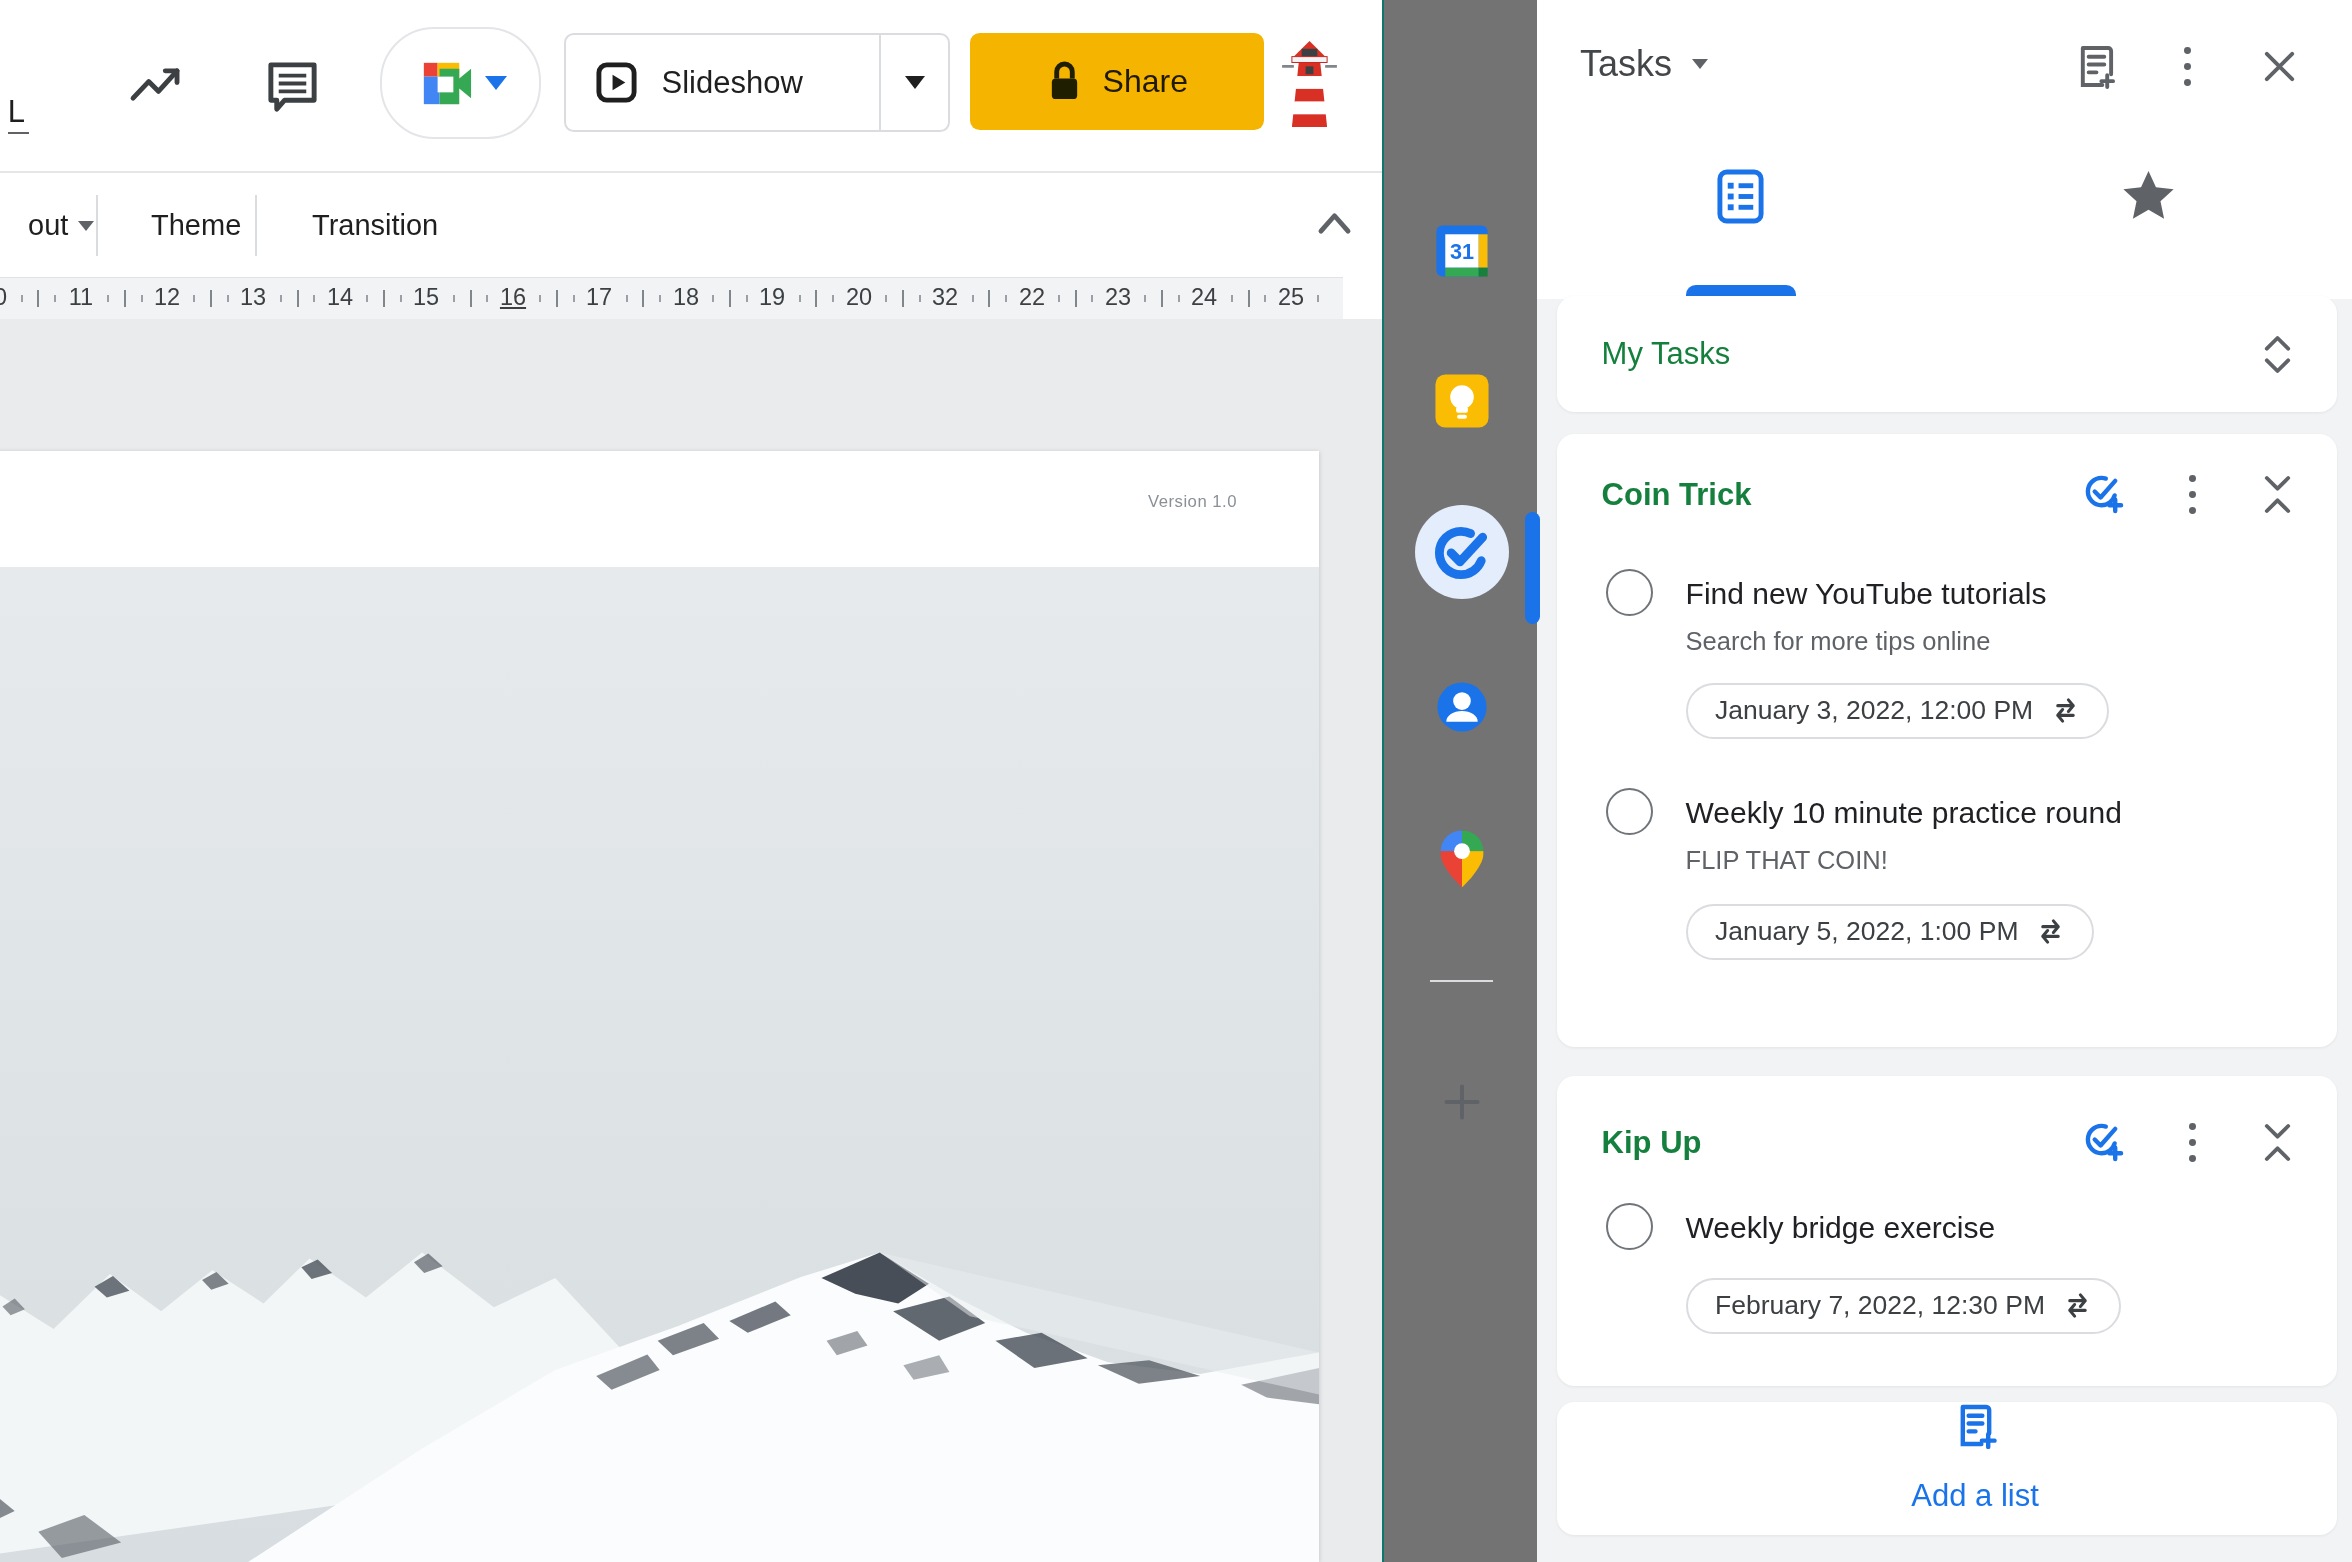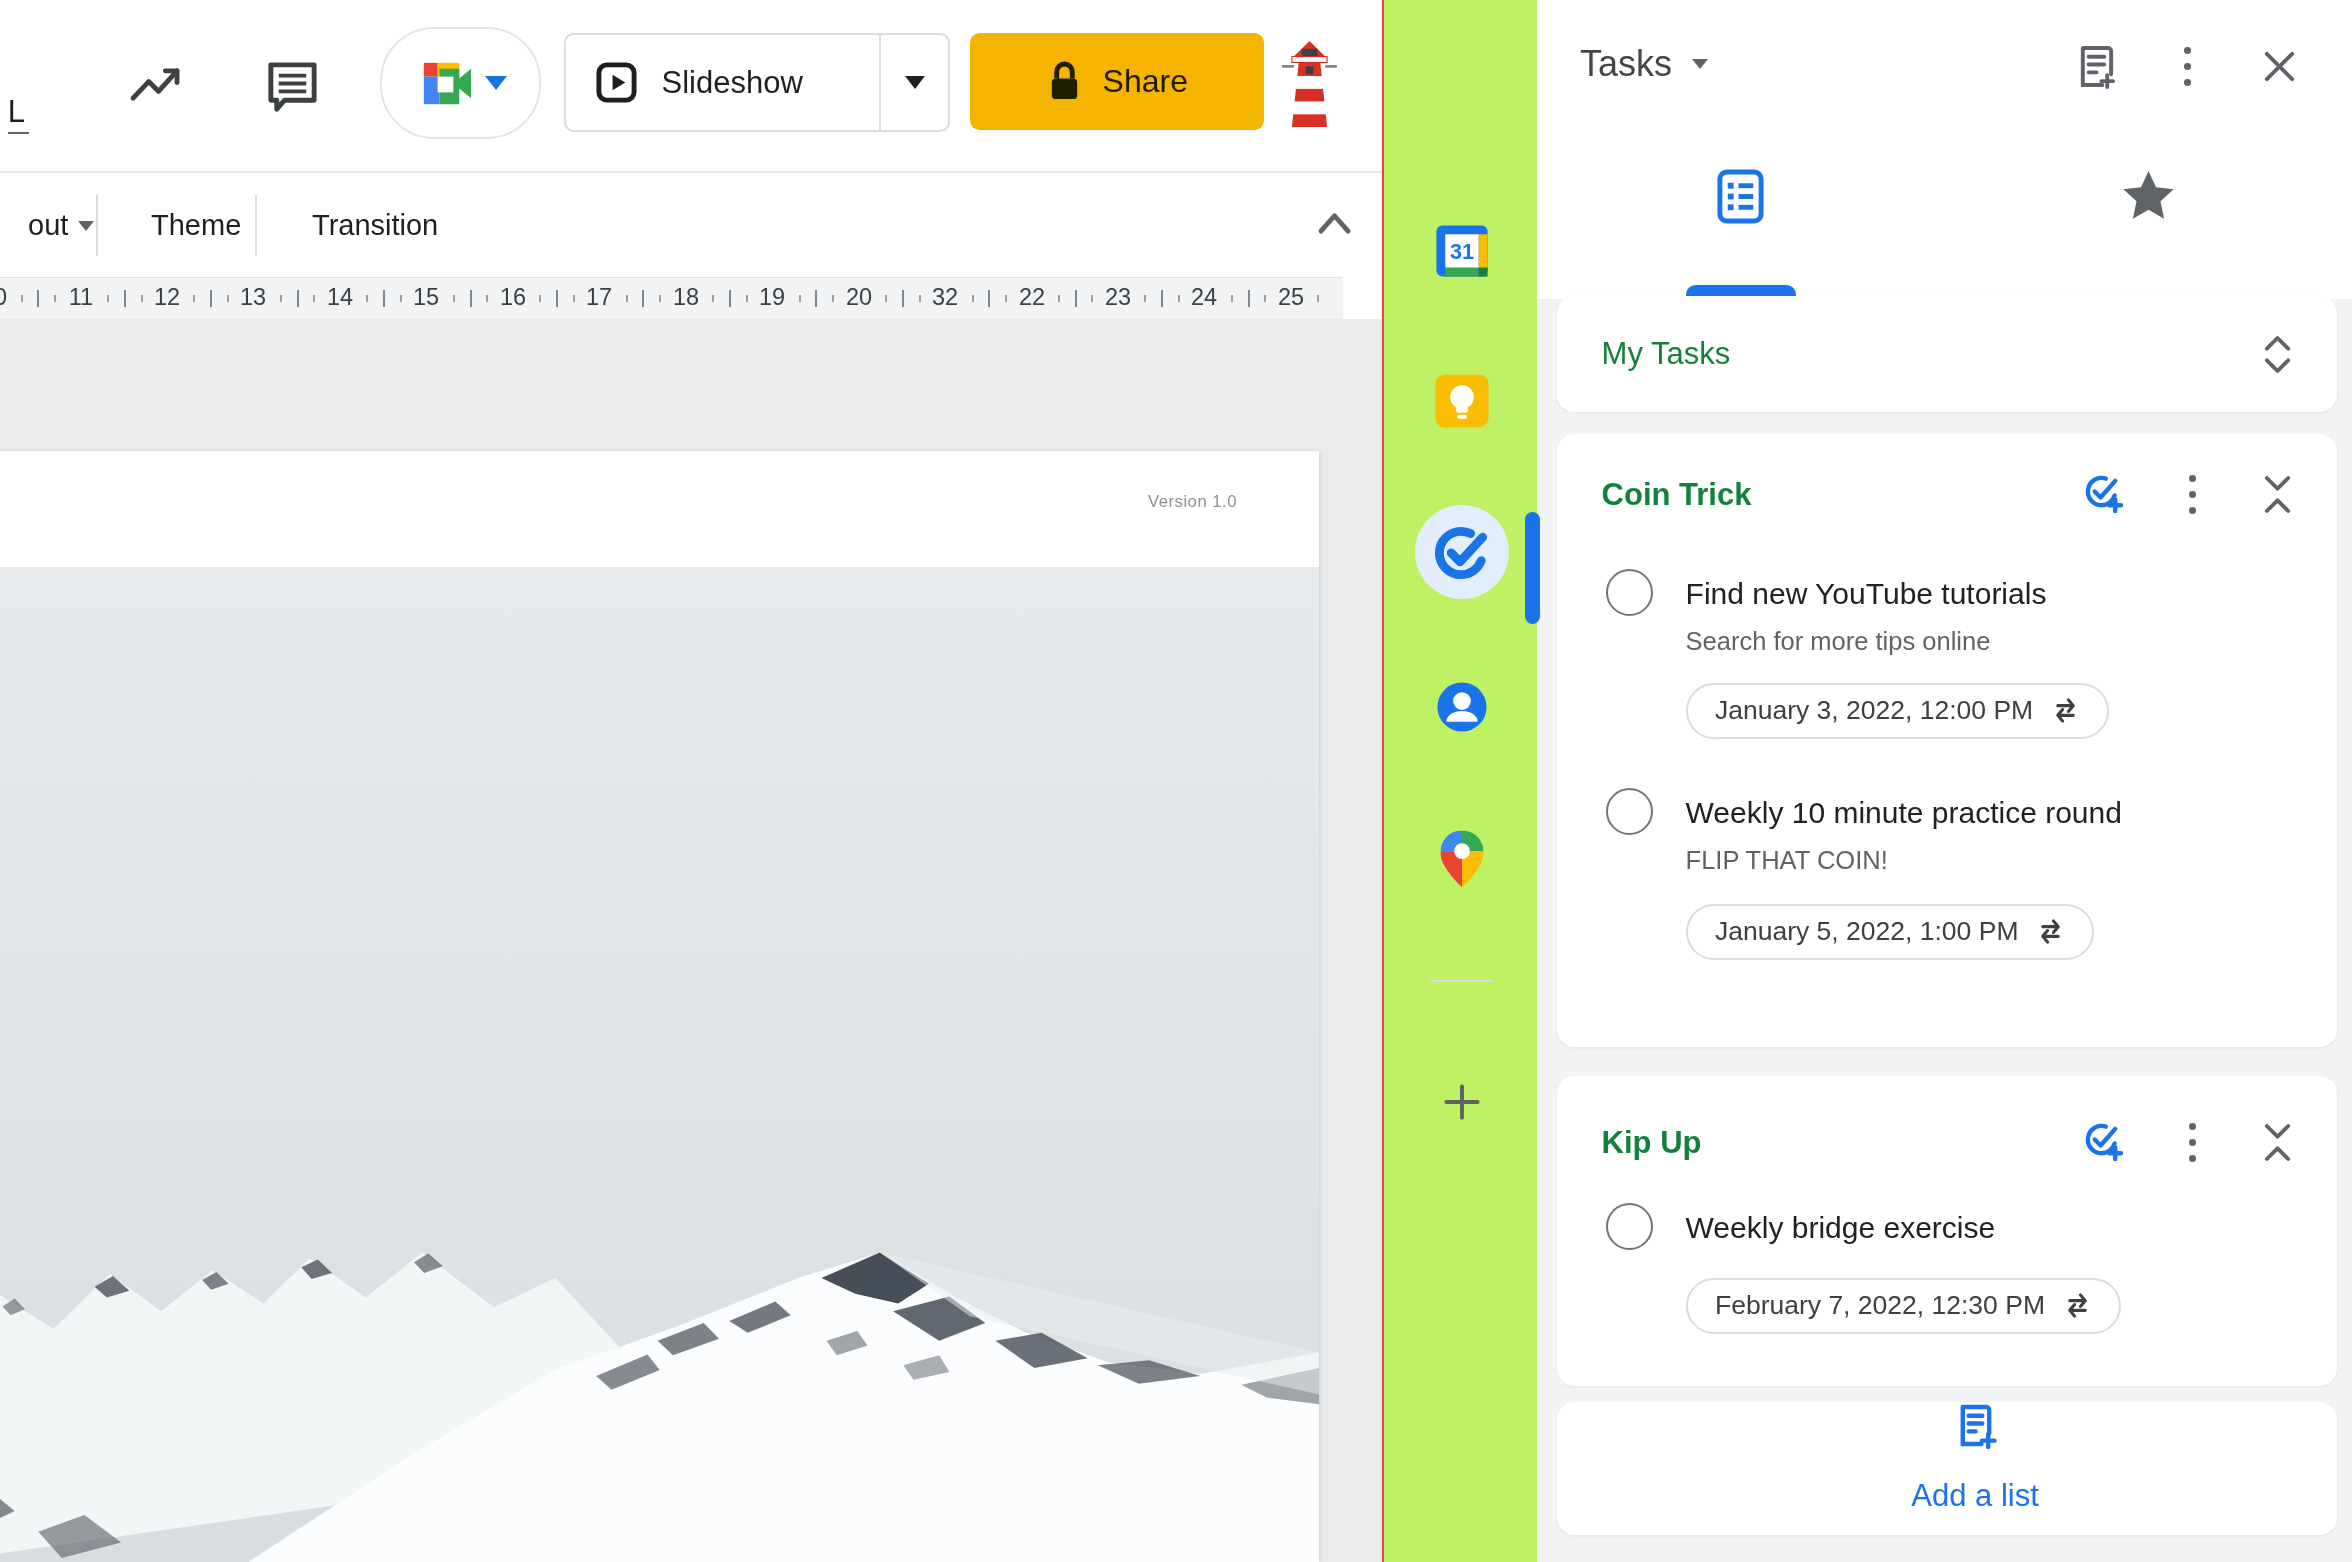--- a/index.html
+++ b/index.html
@@ -38,22 +38,22 @@
   .rtick.dot{height:6.9px;top:16.7px;}
   .rtick.mid{height:17.6px;top:11.8px;background:#80868b;}
 
   .canvas{left:0;top:319px;width:1382px;height:1244px;background:#e9ebed;}
   .page{position:absolute;left:-59px;top:132px;width:1378px;height:1111px;background:#fff;
         box-shadow:0 1px 4.9px rgba(0,0,0,.18);}
   .version{position:absolute;right:82px;top:41px;font-size:16.7px;color:#8a9096;letter-spacing:0.5px;}
   .photo{position:absolute;left:0;right:0;top:116px;bottom:0;}
 
   
-  .side-strip{left:1382px;top:0;width:155px;height:1562px;background:#bef264;
-              border-left:2px solid #ef4444;border-right:2px solid #e4e6e8;}
+  .side-strip{left:1382px;top:0;width:155px;height:1562px;background:#737373;
+              border-left:2px solid #0f766e;border-right:2px solid #e4e6e8;}
   .strip-item{position:absolute;left:50%;transform:translate(-50%,-50%);display:flex;align-items:center;justify-content:center;cursor:pointer;}
   .halo{position:absolute;left:50%;top:552px;transform:translate(-50%,-50%);width:94px;height:94px;border-radius:50%;background:#e4edfb;}
   .strip-divider{position:absolute;left:46px;top:980px;width:63px;height:2px;background:#dadce0;}
   .panel-grip{left:1525px;top:512px;width:14.7px;height:112px;border-radius:7.8px;background:#1a73e8;z-index:5;}
 
   
   .tasks-panel{left:1537px;top:0;width:815px;height:1562px;background:#f1f3f4;}
   .panel-header{position:absolute;left:0;top:0;width:815px;height:299px;background:#fff;}
   .panel-title-row{position:absolute;left:43px;top:43px;display:flex;align-items:center;gap:19.6px;cursor:pointer;}
   .panel-title{font-size:36px;color:#44474a;}
@@ -216,21 +216,21 @@
         <i class="rtick dot" style="left: 280px;"></i>
         <i class="rtick mid" style="left: 297px;"></i>
         <span class="rnum" style="left: 340px;">14</span>
         <i class="rtick dot" style="left: 313px;"></i>
         <i class="rtick dot" style="left: 366px;"></i>
         <i class="rtick mid" style="left: 383px;"></i>
         <span class="rnum" style="left: 426px;">15</span>
         <i class="rtick dot" style="left: 400px;"></i>
         <i class="rtick dot" style="left: 453px;"></i>
         <i class="rtick mid" style="left: 470px;"></i>
-        <span class="rnum" style="left: 513px;">16</span>
+        <span class="rnum" style="left: 513px; text-decoration: underline;">16</span>
         <i class="rtick dot" style="left: 486px;"></i>
         <i class="rtick dot" style="left: 539px;"></i>
         <i class="rtick mid" style="left: 556px;"></i>
         <span class="rnum" style="left: 599px;">17</span>
         <i class="rtick dot" style="left: 573px;"></i>
         <i class="rtick dot" style="left: 626px;"></i>
         <i class="rtick mid" style="left: 642px;"></i>
         <span class="rnum" style="left: 686px;">18</span>
         <i class="rtick dot" style="left: 659px;"></i>
         <i class="rtick dot" style="left: 712px;"></i>

